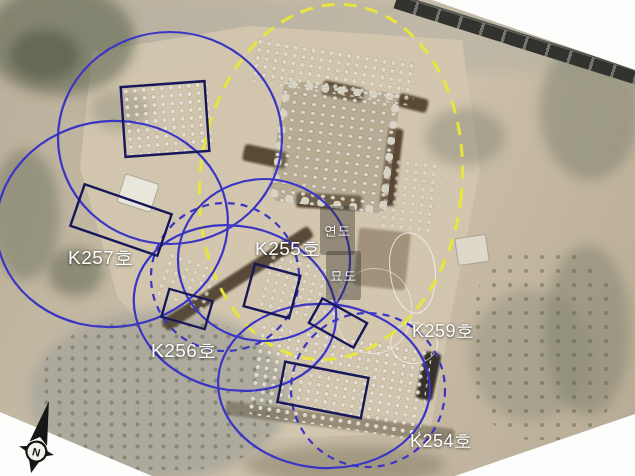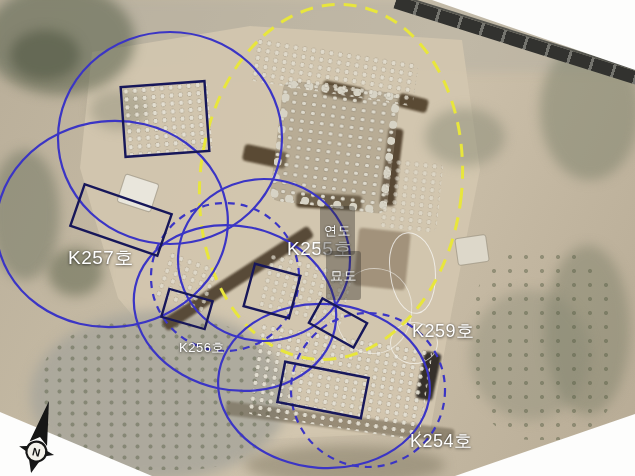--- a/index.html
+++ b/index.html
@@ -102,24 +102,24 @@
 
     <rect x="123" y="84" width="84" height="70" transform="rotate(-4 165 119)" fill="none" stroke-width="2.4" stroke="#17175a"></rect>
     <rect x="75" y="198" width="92" height="44" transform="rotate(19 121 220)" fill="none" stroke-width="2.4" stroke="#17175a"></rect>
     <rect x="164.5" y="294.5" width="45" height="29" transform="rotate(16 187 309)" fill="none" stroke-width="2.4" stroke="#17175a"></rect>
     <rect x="248.5" y="269" width="47" height="44" transform="rotate(15 272 291)" fill="none" stroke-width="2.4" stroke="#17175a"></rect>
     <rect x="312.5" y="309" width="51" height="28" transform="rotate(29 338 323)" fill="none" stroke-width="2.4" stroke="#17175a"></rect>
     <rect x="280.5" y="369.5" width="85" height="41" transform="rotate(11 323 390)" fill="none" stroke-width="2.4" stroke="#17175a"></rect>
   </svg>
 
   <div class="abs lbl" style="left:68px;top:248px;font-size:19px;">K257호</div>
-  <div class="abs lbl" style="left:255px;top:239px;font-size:19px;margin-left:32px;">K255호</div>
+  <div class="abs lbl" style="left:255px;top:239px;font-size:19px;">K255호</div>
   <div class="abs lbl chip" style="left:320px;top:206px;font-size:13px;">연도</div>
   <div class="abs lbl chip" style="left:326px;top:251px;font-size:13px;">묘도</div>
-  <div class="abs lbl" style="left:151px;top:341px;font-size:13px;margin-left:28px;">K256호</div>
+  <div class="abs lbl" style="left:151px;top:341px;font-size:19px;">K256호</div>
   <div class="abs lbl" style="left:412px;top:322px;font-size:18px;">K259호</div>
   <div class="abs lbl" style="left:410px;top:432px;font-size:18px;">K254호</div>
 
   <svg class="abs" width="56" height="76" viewBox="0 0 56 76" style="left:12px;top:399px;transform:rotate(14deg);">
     <polygon points="28,1 37,45 28,38 19,45" fill="#161616"></polygon>
     <polygon points="28,75 35,58 28,62 21,58" fill="#161616"></polygon>
     <polygon points="10,52 24,48 20,56" fill="#161616"></polygon>
     <polygon points="46,52 32,48 36,56" fill="#161616"></polygon>
     <circle cx="28" cy="53" r="10" fill="#f3f1ea" stroke="#161616" stroke-width="2.2"></circle>
     <text x="28" y="57.5" text-anchor="middle" font-size="11" font-weight="bold" fill="#161616" font-family="Liberation Sans, sans-serif">N</text>

